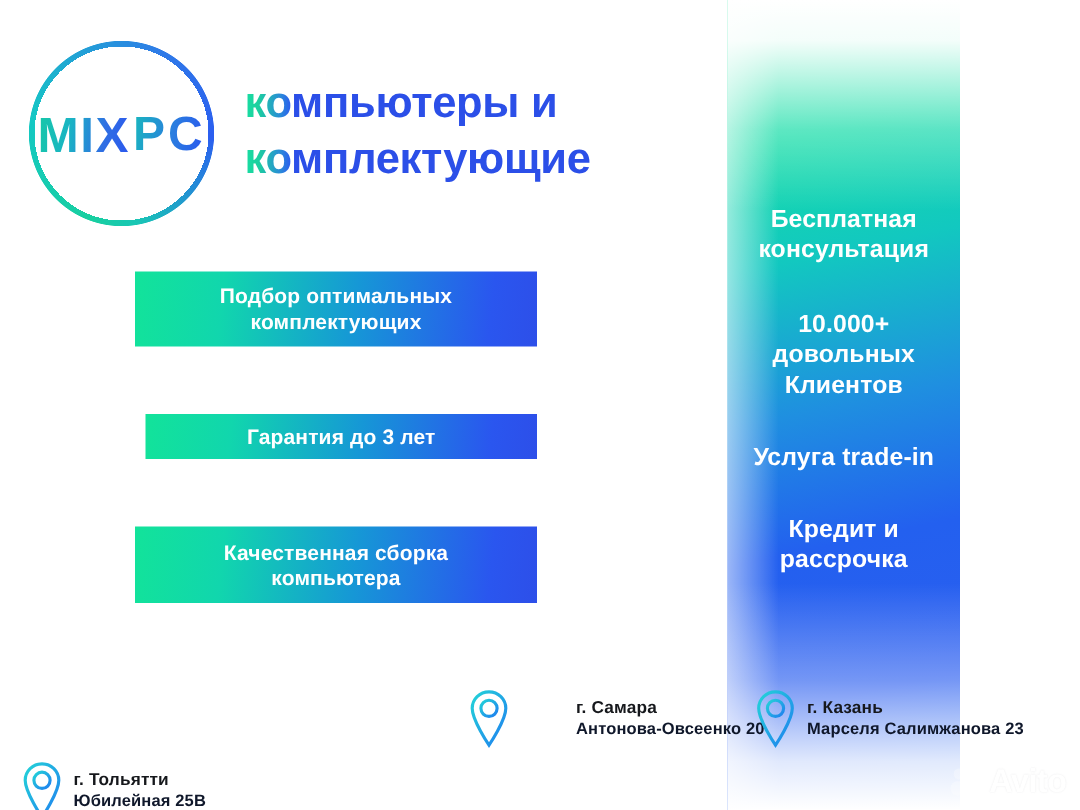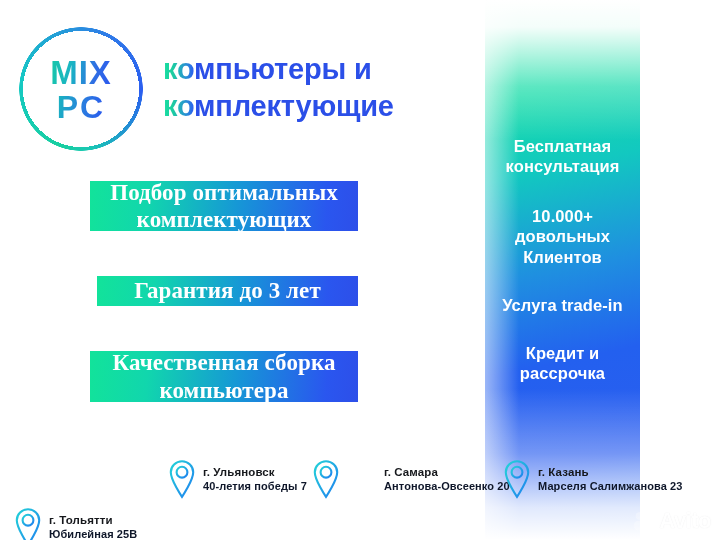--- a/index.html
+++ b/index.html
@@ -90,21 +90,21 @@
     border-radius: 50%;
     background:
       conic-gradient(from 200deg, #18cfa0, #15c8c4 22%, #2f7ae8 52%, #2b5ef0 70%, #19c7b4 92%, #18cfa0 100%);
     -webkit-mask: radial-gradient(circle at 50% 50%, transparent 0 58px, #000 58px 61.5px, transparent 62px);
             mask: radial-gradient(circle at 50% 50%, transparent 0 58px, #000 58px 61.5px, transparent 62px);
   }
   .logo-text {
     position: absolute;
     inset: 0;
     display: flex;
-    flex-direction: column;
+    flex-direction: row;
     align-items: center;
     justify-content: center;
     gap: 2px;
   }
   .logo-line {
     font-weight: bold;
     font-size: 33px;
     line-height: 1;
     letter-spacing: 1px;
     background: linear-gradient(100deg, #17c9a6 0%, #1ab4c4 35%, #2f6fe3 70%, #2b55ef 100%);
@@ -146,26 +146,25 @@
   
   .badge {
     position: absolute;
     color: #ffffff;
     font-weight: bold;
     text-align: center;
     display: flex;
     align-items: center;
     justify-content: center;
     background: linear-gradient(96deg, #12e39a 0%, #11d6ad 22%, #1697d6 55%, #2a56ef 88%, #2d4fe9 100%);
-    font-size: 23px;
+    font-size: 14px;
     line-height: 1.18;
     letter-spacing: 0.1px;
     box-sizing: border-box;
     padding: 0 15px;
-    font-family: Liberation Serif, serif;
   }
   .badge-1 { left: 90px;  top: 181px; width: 268px; height: 50px; }
   .badge-2 { left: 97px;  top: 276px; width: 261px; height: 30px; }
   .badge-3 { left: 90px;  top: 351px; width: 268px; height: 51px; }
 
   
   .footer {
     position: absolute;
     left: 0;
     top: 459px;
@@ -270,30 +269,20 @@
         </defs>
         <path d="M14 2.2c-6.2 0-11.2 4.9-11.2 11 0 8.1 11.2 24.6 11.2 24.6S25.2 21.3 25.2 13.2c0-6.1-5-11-11.2-11z" fill="none" stroke="url(#pg1)" stroke-width="2.1"></path>
         <circle cx="14" cy="13.2" r="5.4" fill="none" stroke="url(#pg1)" stroke-width="2.1"></circle>
       </svg>
       <div class="loc-text">
         <div class="loc-city">г. Тольятти</div>
         <div class="loc-street">Юбилейная 25В</div>
       </div>
     </div>
 
-    <div class="loc loc-2">
-      <svg class="pin-icon" viewBox="0 0 28 40">
-        <path d="M14 2.2c-6.2 0-11.2 4.9-11.2 11 0 8.1 11.2 24.6 11.2 24.6S25.2 21.3 25.2 13.2c0-6.1-5-11-11.2-11z" fill="none" stroke="url(#pg1)" stroke-width="2.1"></path>
-        <circle cx="14" cy="13.2" r="5.4" fill="none" stroke="url(#pg1)" stroke-width="2.1"></circle>
-      </svg>
-      <div class="loc-text">
-        <div class="loc-city">г. Ульяновск</div>
-        <div class="loc-street">40-летия победы 7</div>
-      </div>
-    </div>
 
     <div class="loc loc-3">
       <svg class="pin-icon" viewBox="0 0 28 40">
         <path d="M14 2.2c-6.2 0-11.2 4.9-11.2 11 0 8.1 11.2 24.6 11.2 24.6S25.2 21.3 25.2 13.2c0-6.1-5-11-11.2-11z" fill="none" stroke="url(#pg1)" stroke-width="2.1"></path>
         <circle cx="14" cy="13.2" r="5.4" fill="none" stroke="url(#pg1)" stroke-width="2.1"></circle>
       </svg>
       <div class="loc-text">
         <div class="loc-city">г. Самара</div>
         <div class="loc-street">Антонова-Овсеенко 20</div>
       </div>

